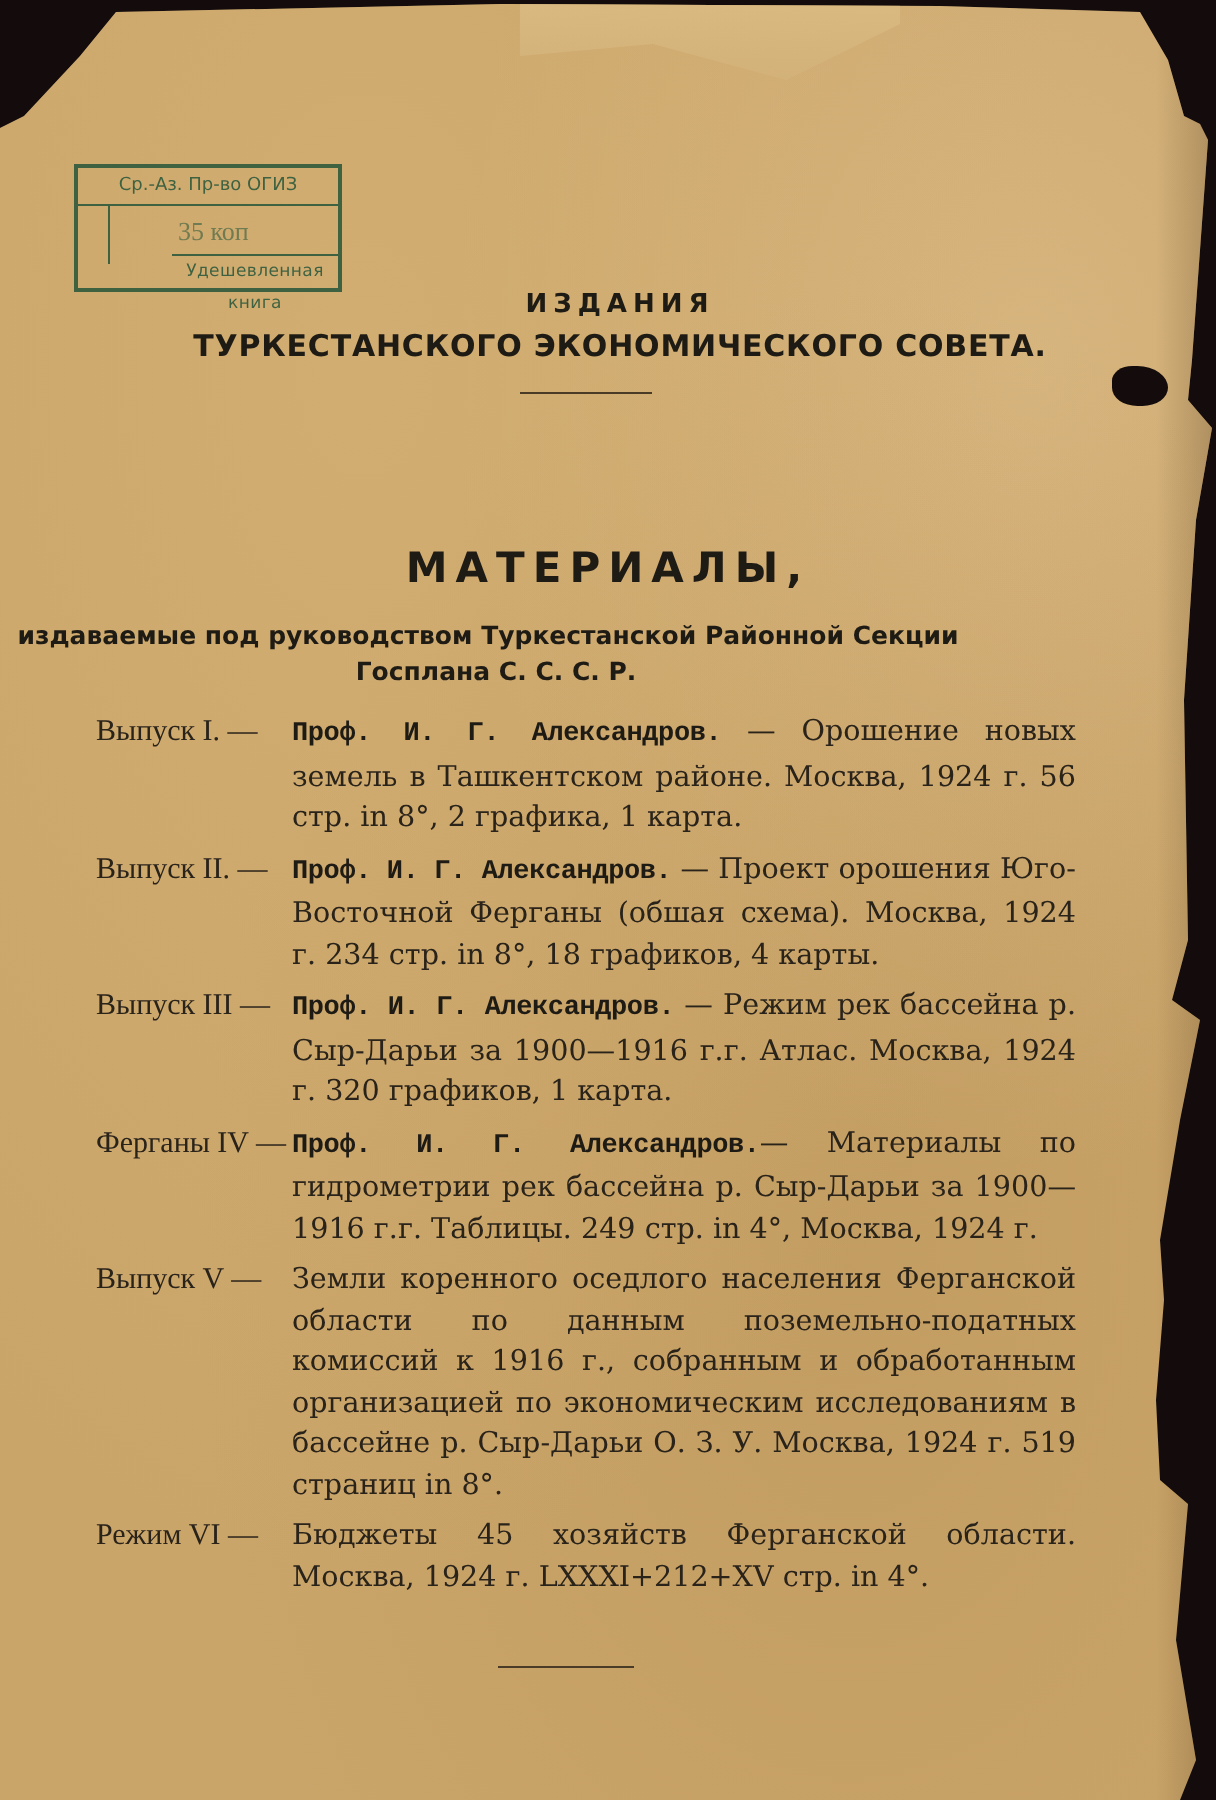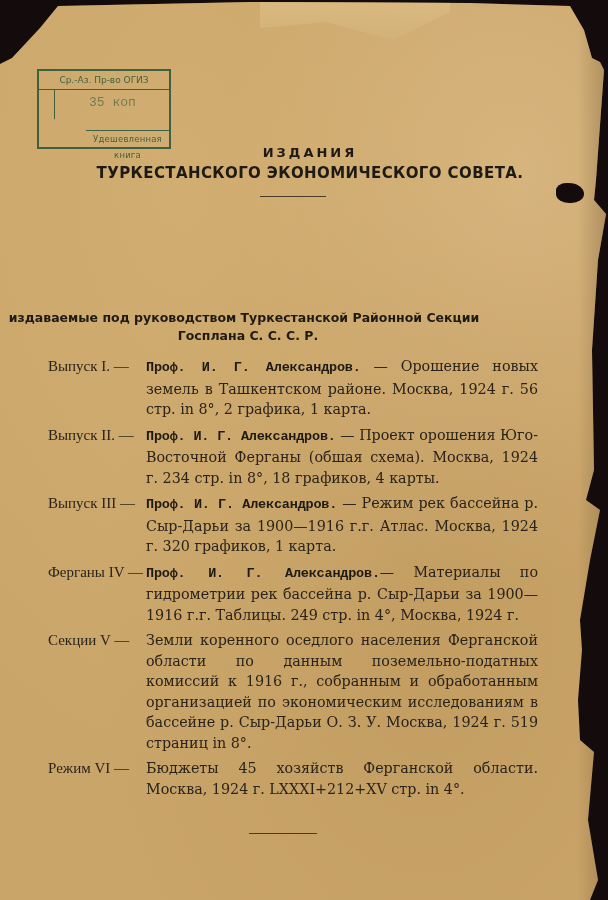--- a/index.html
+++ b/index.html
@@ -45,41 +45,41 @@
       left: 556px;
       top: 183px;
       width: 28px;
       height: 20px;
       background: #140c0c;
       border-radius: 40% 60% 50% 50%;
     }
     .stamp {
       position: absolute;
       left: 37px;
-      top: 69px;
+      top: 82px;
       width: 134px;
-      height: 80px;
+      height: 64px;
       border: 2px solid #2f5a3c;
       box-sizing: border-box;
       color: #2f5a3c;
       font-family: "DejaVu Sans", sans-serif;
       opacity: 0.9;
     }
     .stamp .row1 {
       position: absolute; left: 0; top: 0; right: 0; height: 18px;
       border-bottom: 1.5px solid #2f5a3c;
       font-size: 9px; line-height: 18px; text-align: center;
     }
     .stamp .vline {
       position: absolute; left: 15px; top: 18px; width: 0; height: 30px;
       border-left: 1.5px solid #2f5a3c;
     }
     .stamp .price {
       position: absolute; left: 50px; top: 24px; font-size: 13px;
-      font-family: Liberation Mono, monospace; opacity: 0.65;
+      font-family: Liberation Serif, serif; opacity: 0.65;
     }
     .stamp .row3 {
       position: absolute; left: 0; right: 0; bottom: 0; height: 16px;
       border-top: 1.5px solid #2f5a3c;
       font-size: 8.5px; line-height: 16px; text-align: center;
       letter-spacing: 0.2px;
       margin-left: 47px;
     }
     .hdr {
       position: absolute;
@@ -182,20 +182,21 @@
     <div class="row1">Ср.-Аз. Пр-во ОГИЗ</div>
     <div class="vline"></div>
     <div class="price">35 коп</div>
     <div class="row3">Удешевленная книга</div>
   </div>
 
   <div class="hdr hdr-small">ИЗДАНИЯ</div>
   <div class="hdr hdr-big">ТУРКЕСТАНСКОГО ЭКОНОМИЧЕСКОГО СОВЕТА.</div>
   <div class="rule" style="left:260px; top:196px; width:66px;"></div>
 
+  <div class="title">МАТЕРИАЛЫ,</div>
   <div class="subtitle sub1">издаваемые под руководством Туркестанской Районной Секции</div>
   <div class="subtitle sub2">Госплана С. С. С. Р.</div>
 
   <div class="entries">
     <div class="entry">
       <span class="label">Выпуск I. —</span>
       <span class="author">Проф. И. Г. Александров.</span><span> — Орошение новых земель в Ташкентском районе. Москва, 1924 г. 56 стр. in 8°, 2 графика, 1 карта.</span>
     </div>
     <div class="entry">
       <span class="label">Выпуск II. —</span>
@@ -203,21 +204,21 @@
     </div>
     <div class="entry">
       <span class="label">Выпуск III —</span>
       <span class="author">Проф. И. Г. Александров.</span><span> — Режим рек бассейна р. Сыр-Дарьи за 1900—1916 г.г. Атлас. Москва, 1924 г. 320 графиков, 1 карта.</span>
     </div>
     <div class="entry">
       <span class="label">Ферганы IV —</span>
       <span class="author">Проф. И. Г. Александров.</span><span>— Материалы по гидрометрии рек бассейна р. Сыр-Дарьи за 1900—1916 г.г. Таблицы. 249 стр. in 4°, Москва, 1924 г.</span>
     </div>
     <div class="entry">
-      <span class="label">Секции V —</span>
+      <span class="label">Выпуск V —</span>
       <span>Земли коренного оседлого населения Ферганской области по данным поземельно-податных комиссий к 1916 г., собранным и обработанным организацией по экономическим исследованиям в бассейне р. Сыр-Дарьи О. З. У. Москва, 1924 г. 519 страниц in 8°.</span>
     </div>
     <div class="entry">
       <span class="label">Режим VI —</span>
       <span>Бюджеты 45 хозяйств Ферганской области. Москва, 1924 г. LXXXI+212+XV стр. in 4°.</span>
     </div>
   </div>
 
   <div class="rule bottom-rule"></div>
   <div class="edge-shadow"></div>

